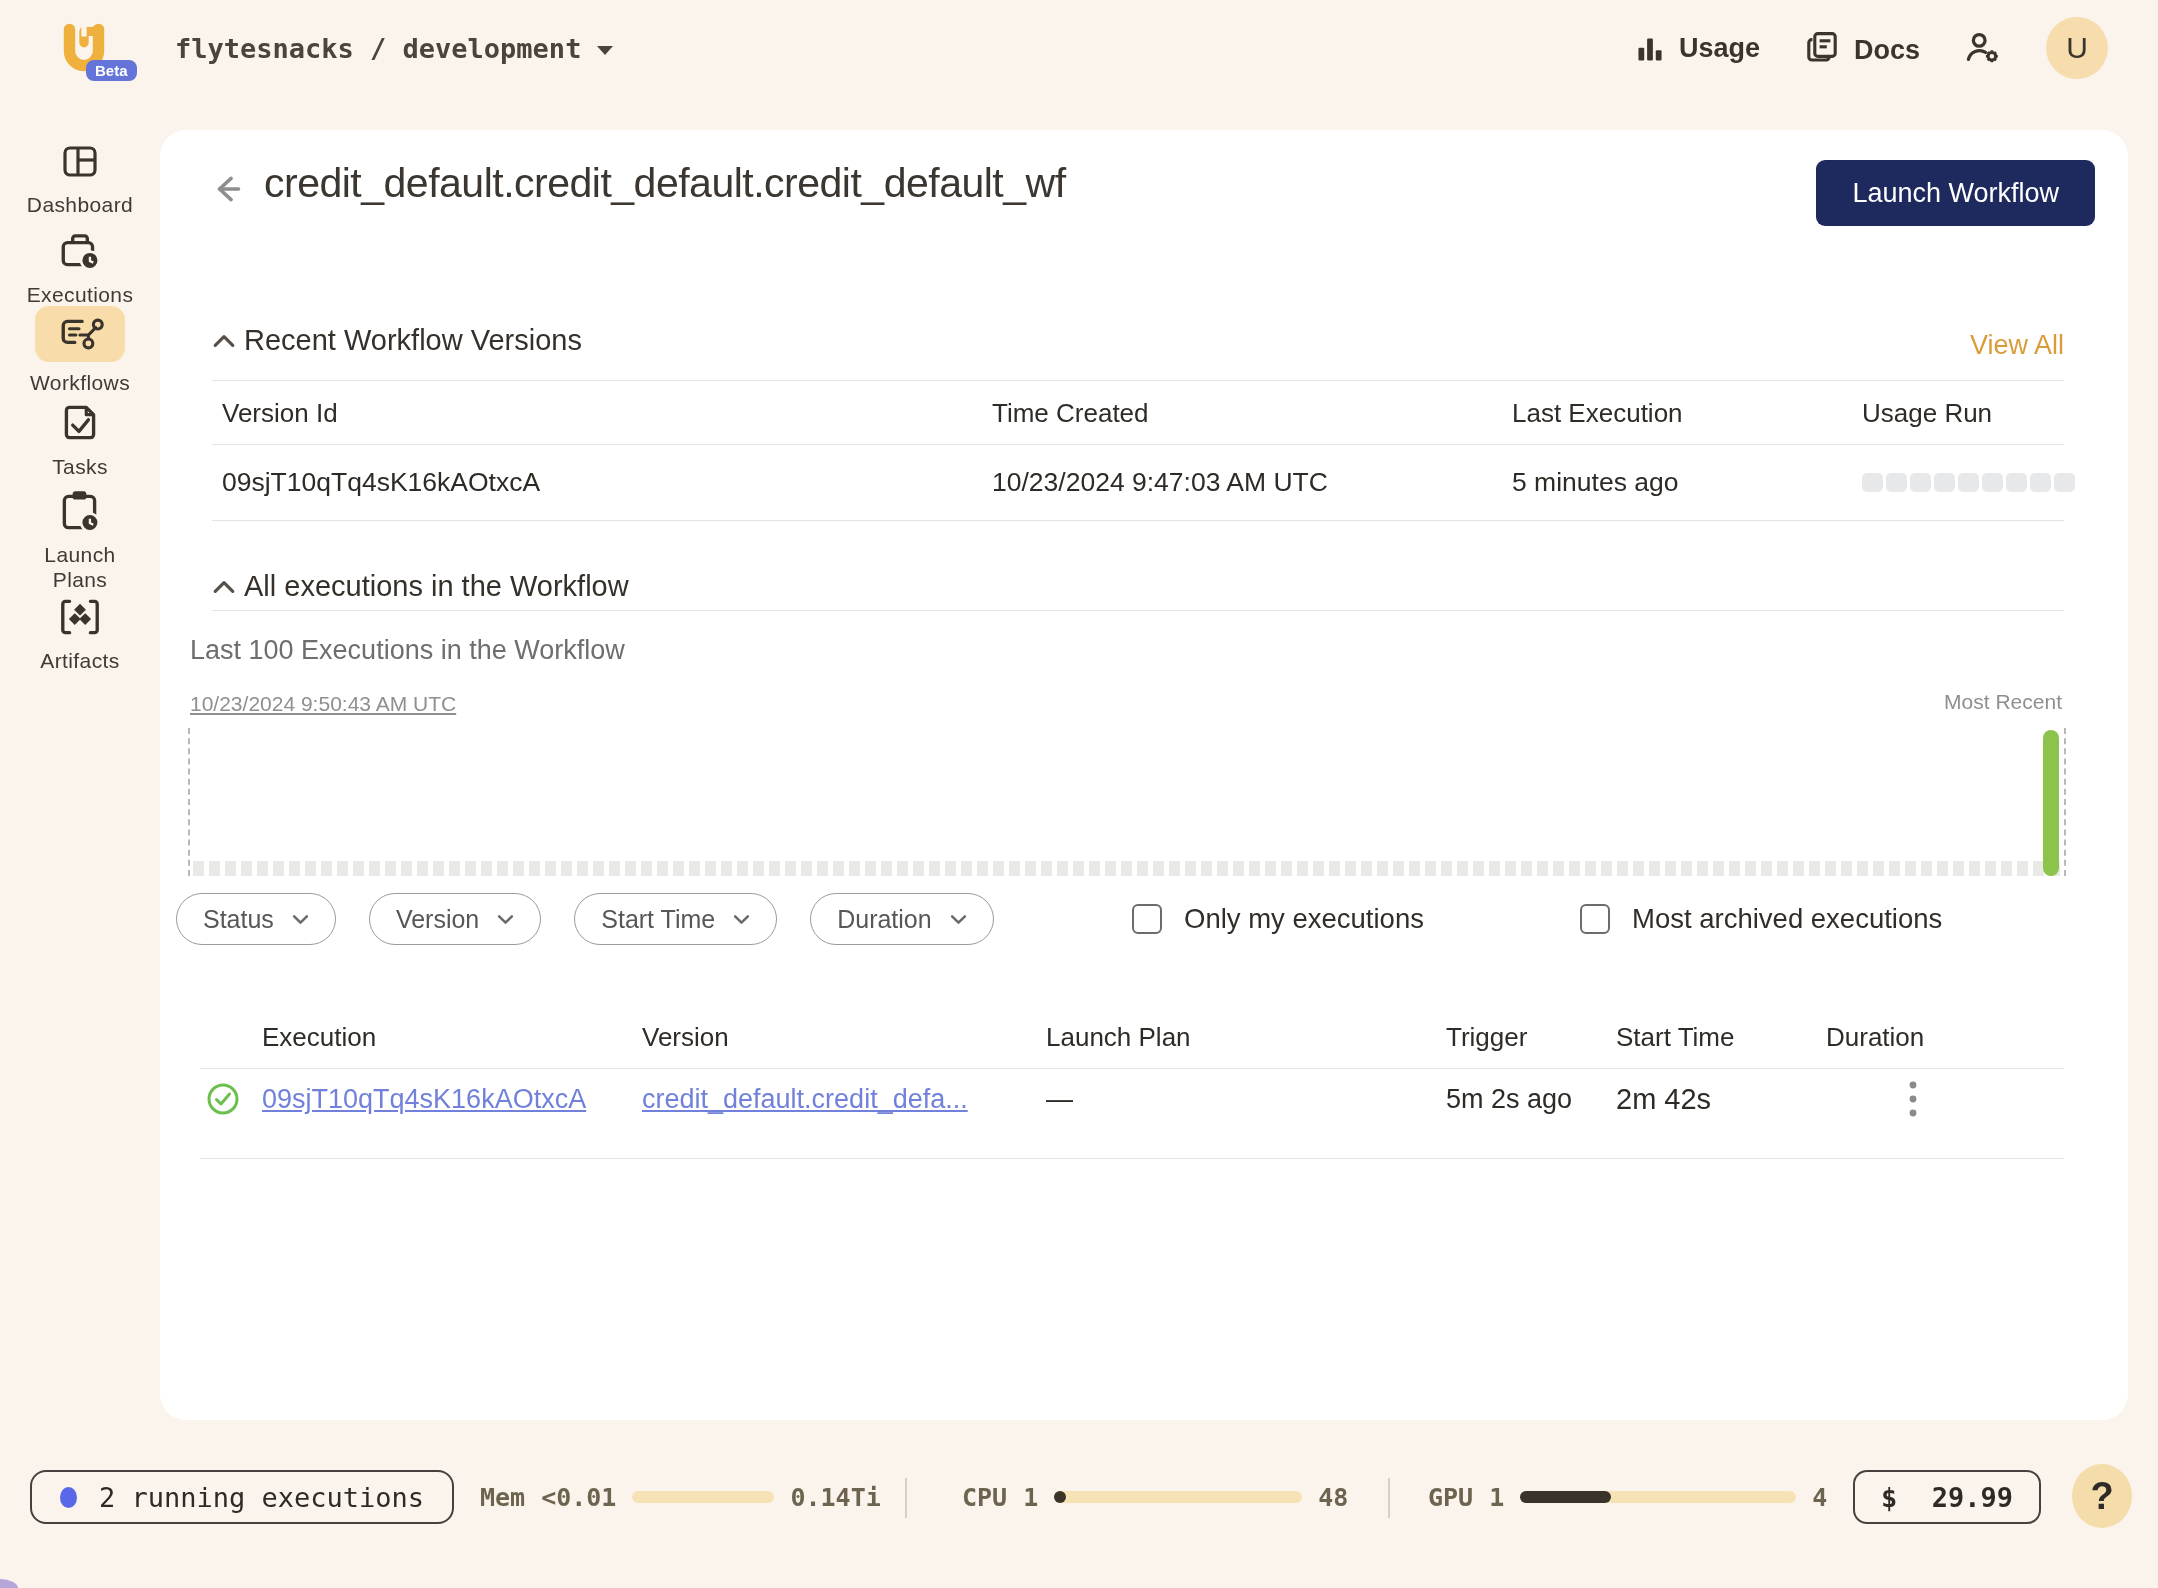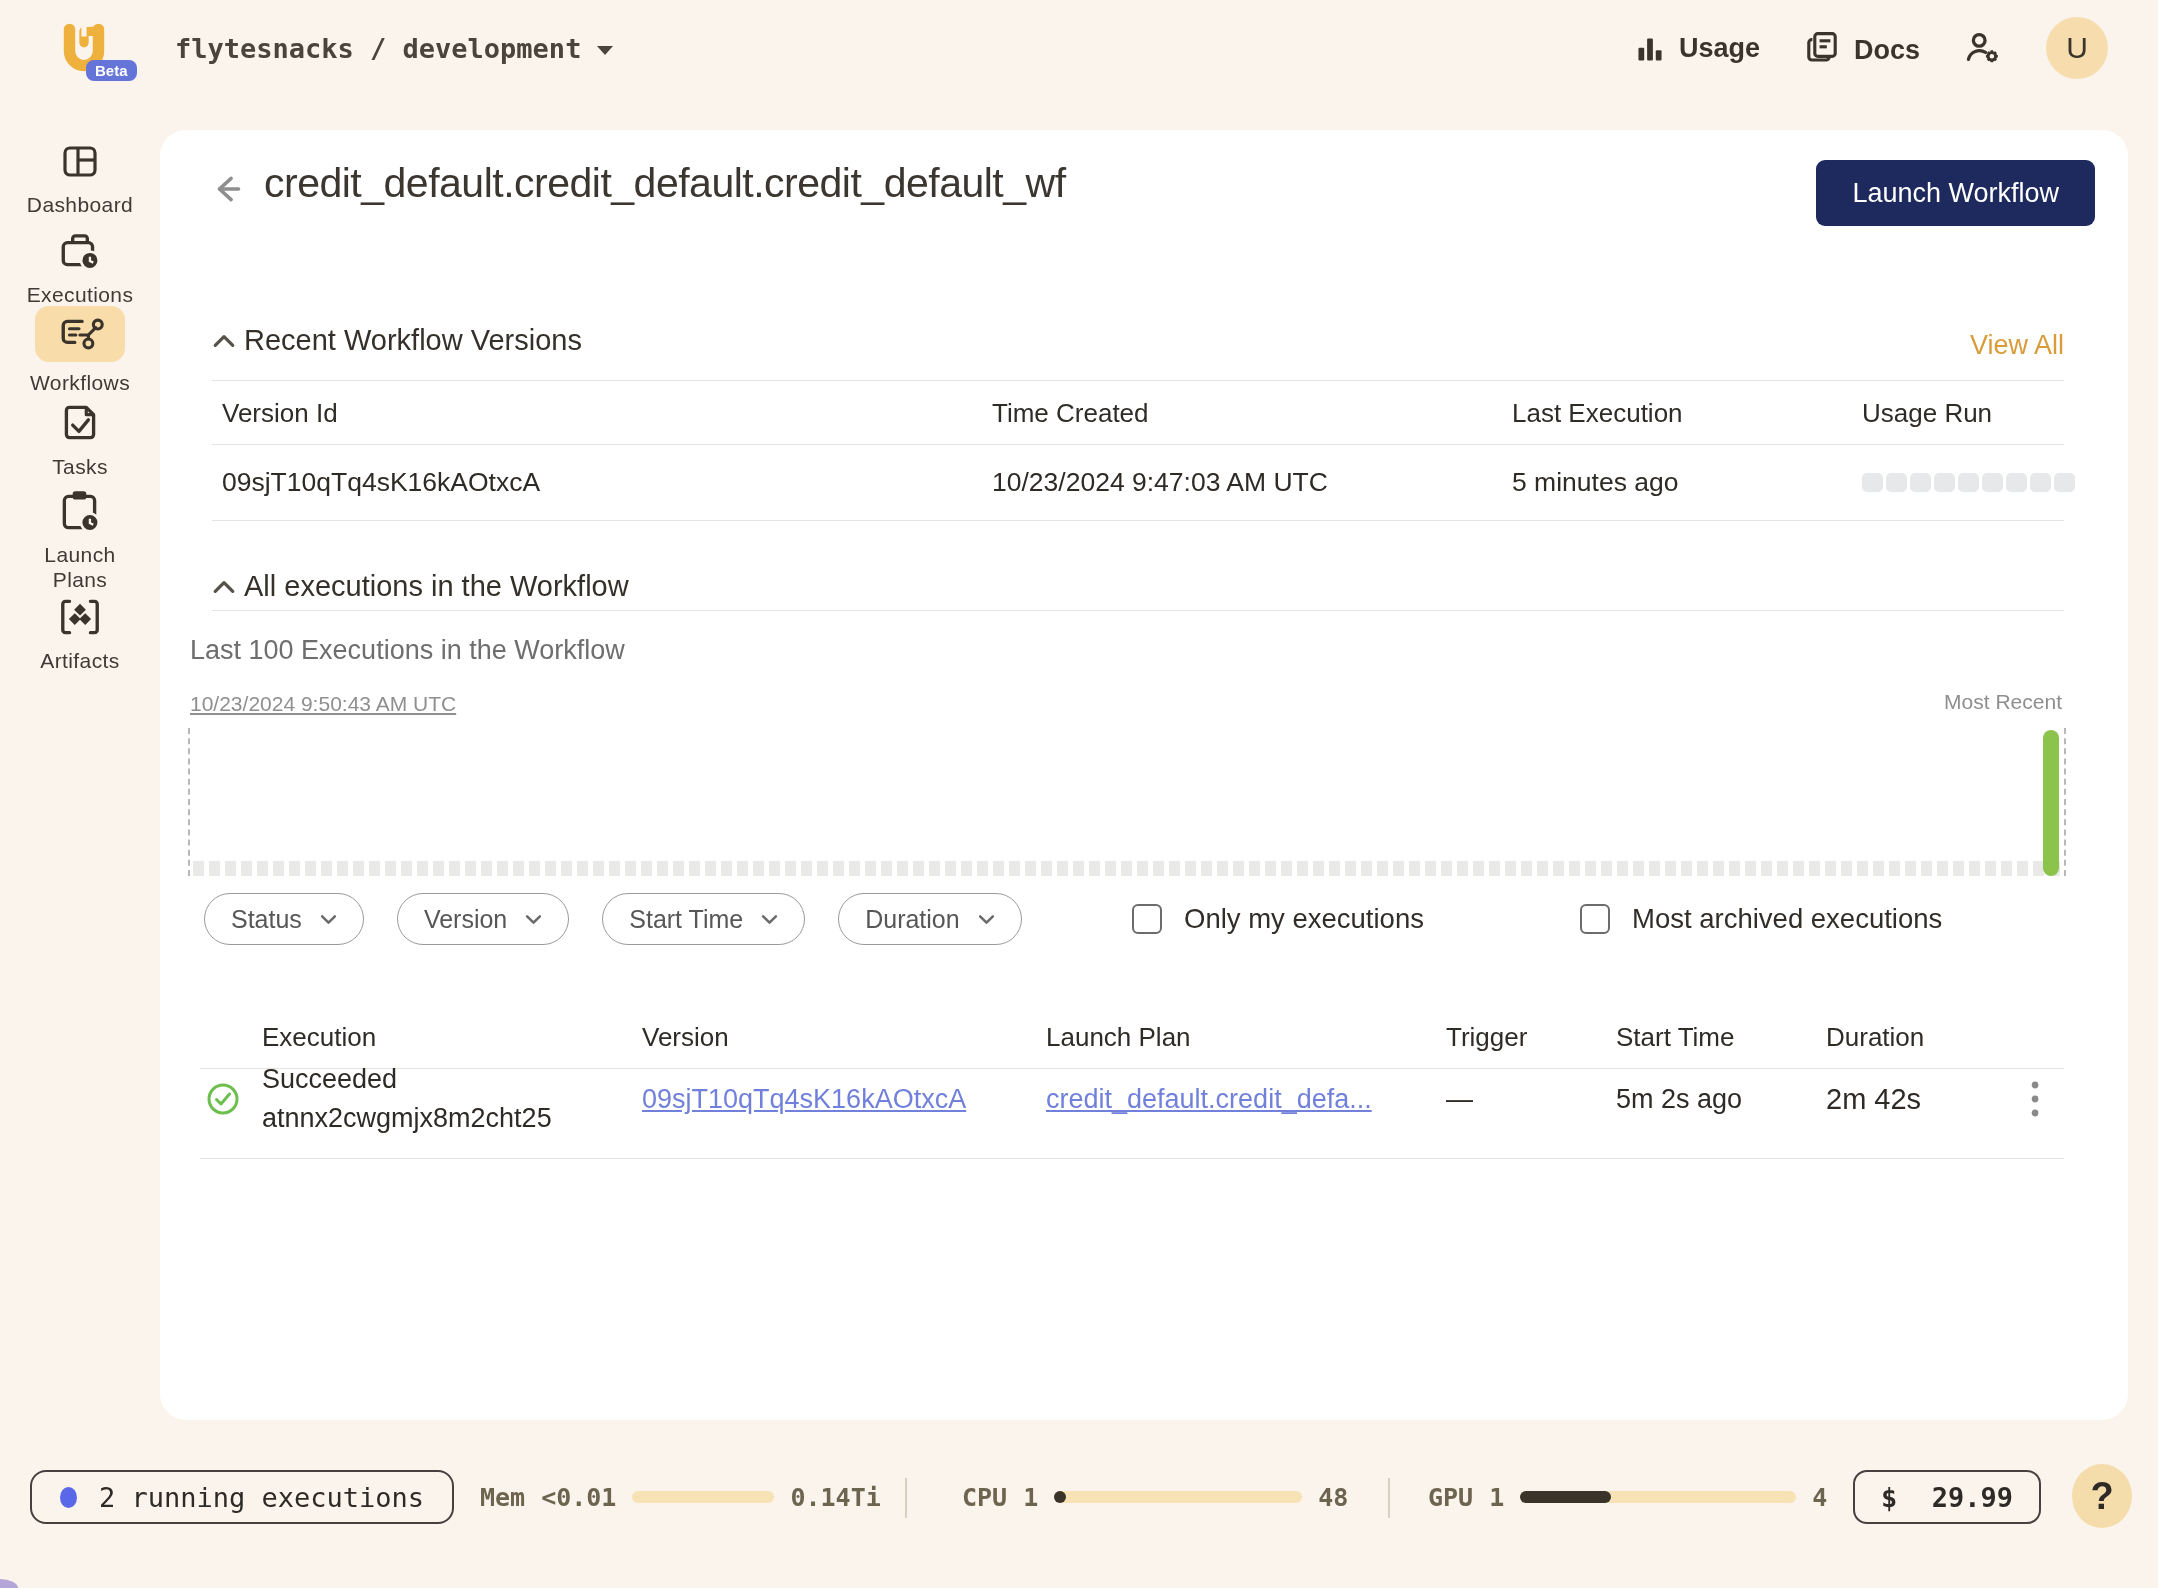--- a/index.html
+++ b/index.html
@@ -50,21 +50,21 @@
 
   .chart-sub { position:absolute; left:30px; top:505px; font-size:27px; color:#6e6e6e; }
   .chart-ts { position:absolute; left:30px; top:562px; font-size:21px; color:#8f8f8f;text-decoration:underline; }
   .most-recent { position:absolute; right:66px; top:560px; font-size:21px; color:#8f8f8f; }
   .mini-chart { position:absolute; left:28px; right:62px; top:598px; height:148px;
     border-left:2px dashed #b8b8b8; border-right:2px dashed #b8b8b8; }
   .mini-baseline { position:absolute; left:3px; right:3px; bottom:0; height:15px;
     background:repeating-linear-gradient(90deg,#e9e9e7 0 11px, transparent 11px 16px); }
   .green-bar { position:absolute; right:5px; top:2px; bottom:0; width:16px; background:#8cc44b; border-radius:8px; }
 
-  .filters { position:absolute; left:44px; top:763px; display:flex; gap:33px; }
+  .filters { position:absolute; left:16px; top:763px; display:flex; gap:33px; }
   .pill { height:52px; border:1.6px solid #9b9b9b; border-radius:27px; display:flex; align-items:center;
     padding:0 26px; gap:18px; font-size:25px; color:#575757; background:#fff; cursor:pointer; }
   .checkbox-row { position:absolute; top:763px; height:52px; display:flex; align-items:center; gap:22px; cursor:pointer; }
   .cb-box { width:30px; height:30px; border:2.6px solid #6c6c6c; border-radius:6px; background:#fff; }
   .cb-label { font-size:27.5px; color:#322d28; }
 
   .ex-grid { position:absolute; left:40px; right:64px; display:grid;
     grid-template-columns:56px 380px 404px 400px 170px 210px 180px 1fr; align-items:center; }
   .ex-head { top:876px; height:62px; font-size:26px; font-weight:500; color:#2f2b27; }
   .ex-head > div { padding-left:6px; }
@@ -335,24 +335,20 @@
   </div>
   <div class="divider" style="top:938px; left:40px;"></div>
 
   <div class="ex-grid ex-row">
     <div>
       <svg width="34" height="34" viewBox="0 0 34 34">
         <circle cx="17" cy="17" r="14" stroke="#6cbf4d" stroke-width="3" fill="none"></circle>
         <path d="M10.5,17.5 l4.5,4.5 l8.5,-10" stroke="#6cbf4d" stroke-width="3" fill="none" stroke-linecap="round" stroke-linejoin="round"></path>
       </svg>
     </div>
-    <div class="status-cell">
-      <div>Succeeded</div>
-      <div>atnnx2cwgmjx8m2cht25</div>
-    </div>
     <div><a class="tbl-link">09sjT10qTq4sK16kAOtxcA</a></div>
     <div><a class="tbl-link">credit_default.credit_defa...</a></div>
     <div>—</div>
     <div>5m 2s ago</div>
     <div class="dur-cell">2m 42s</div>
     <div class="kebab">
       <svg width="10" height="38" viewBox="0 0 10 38">
         <circle cx="5" cy="5" r="3.4" fill="#8a8a8a"></circle>
         <circle cx="5" cy="19" r="3.4" fill="#8a8a8a"></circle>
         <circle cx="5" cy="33" r="3.4" fill="#8a8a8a"></circle>

